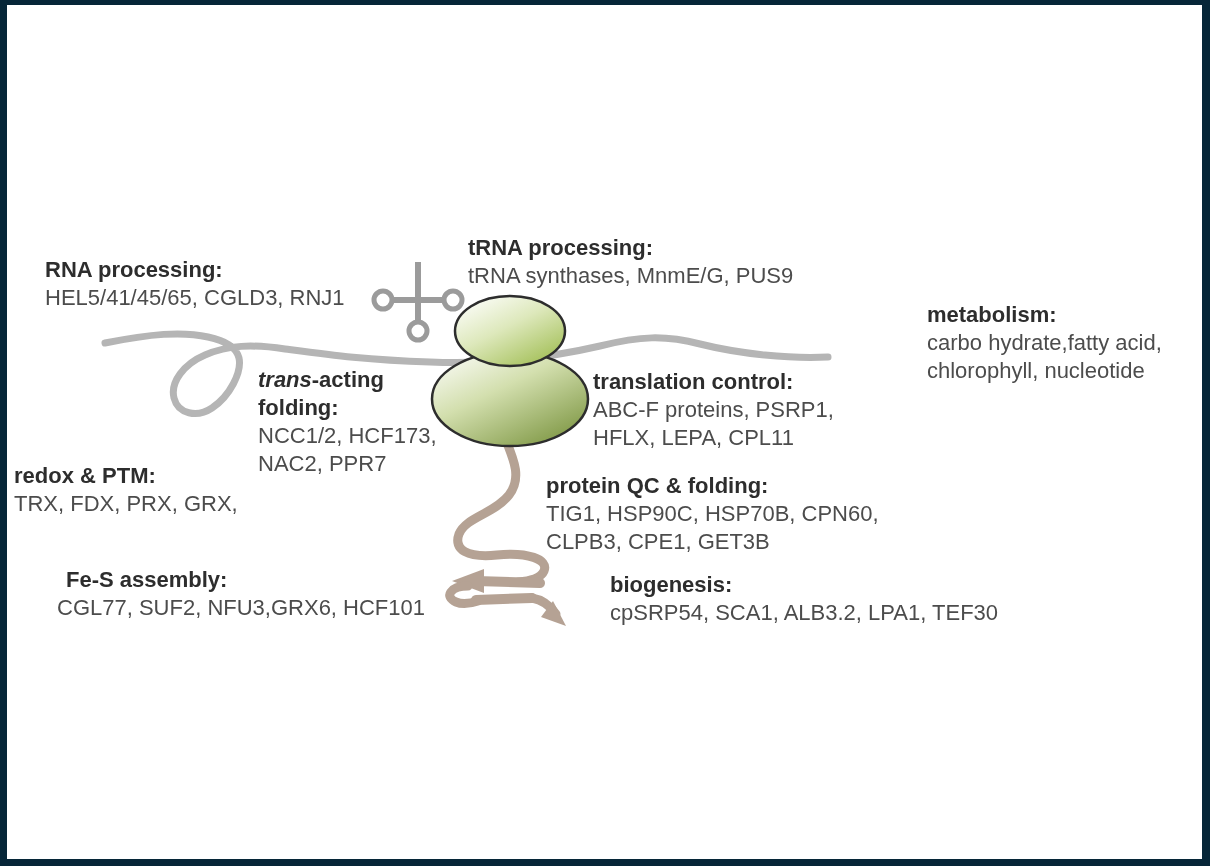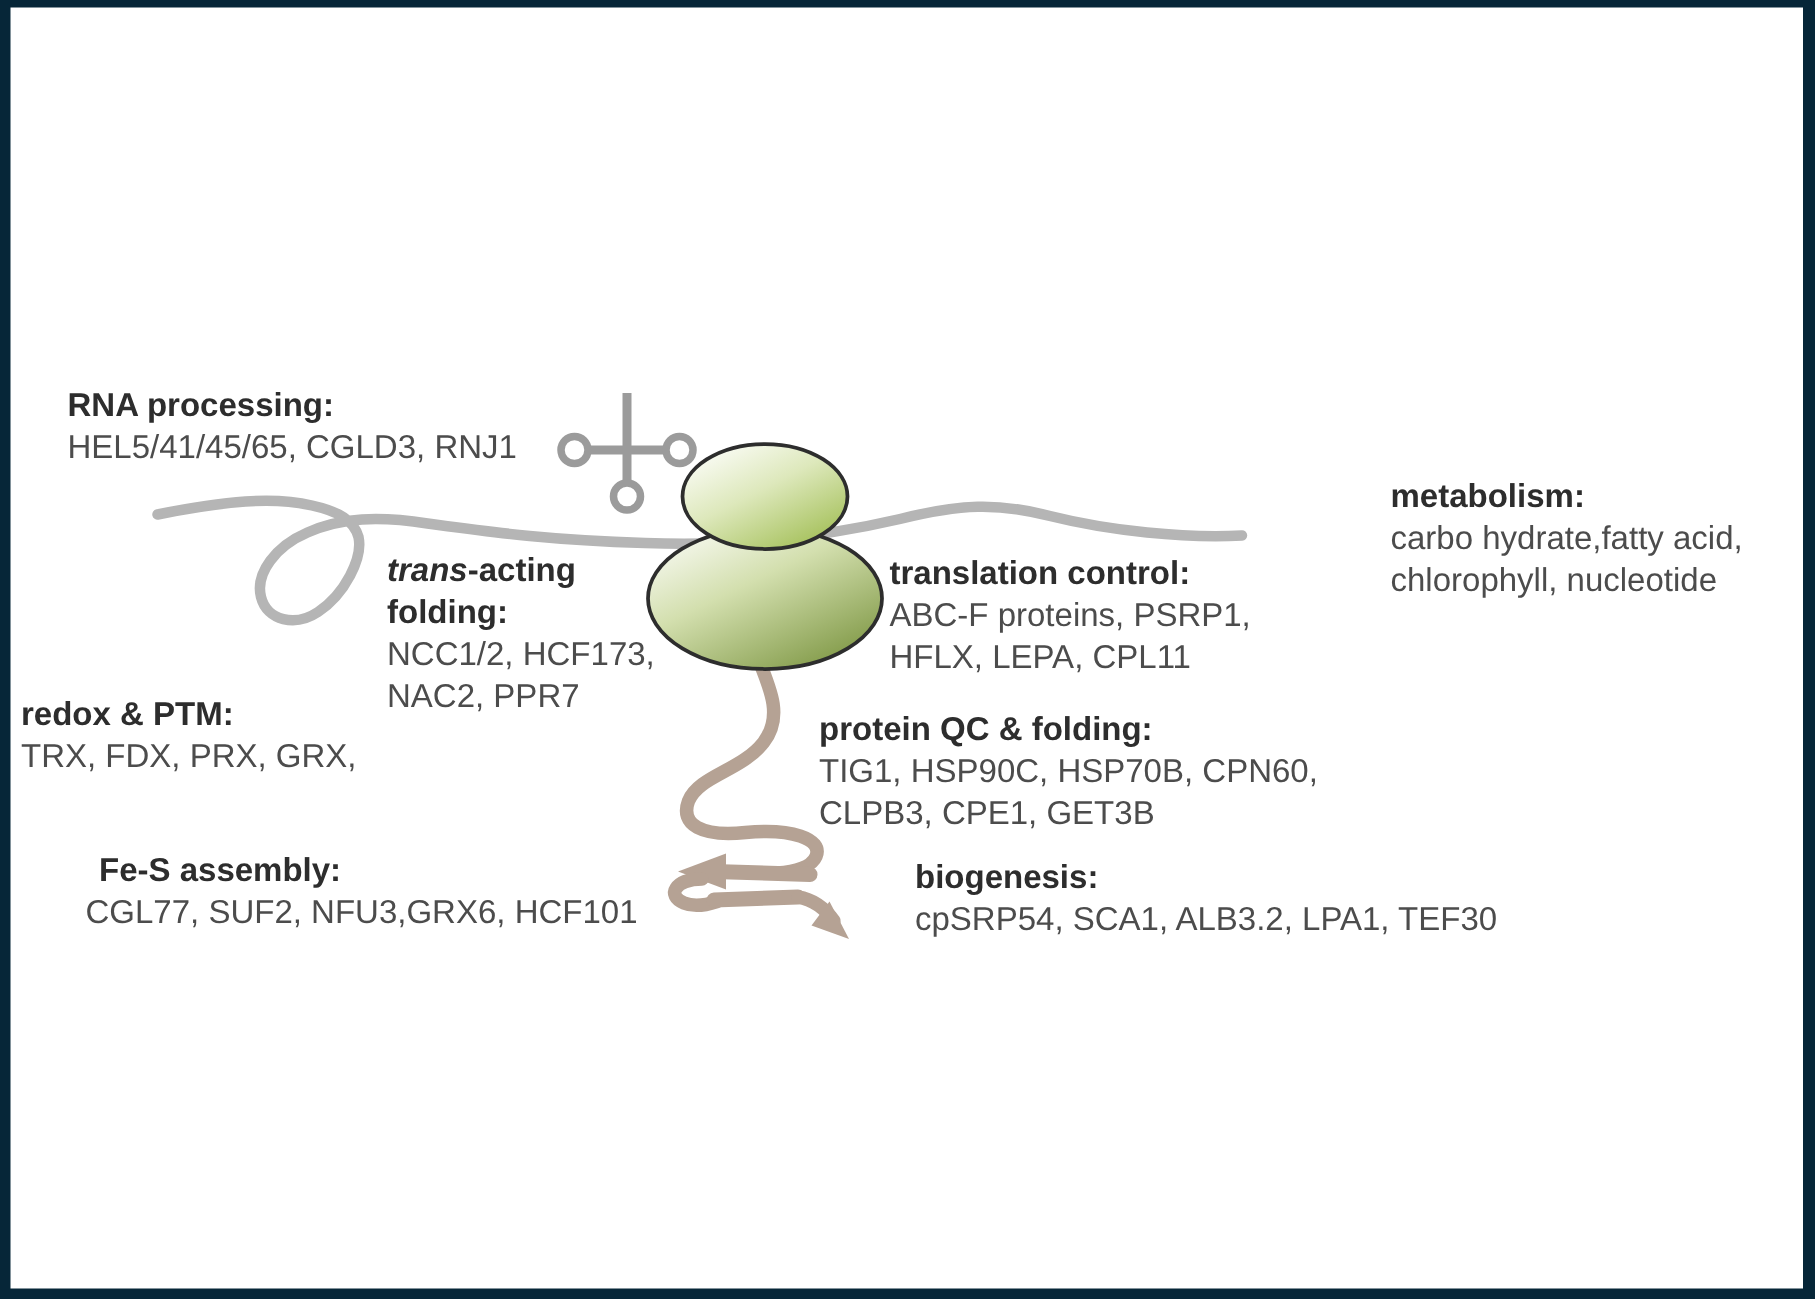--- a/index.html
+++ b/index.html
@@ -74,23 +74,25 @@
   <ellipse cx="510" cy="399" rx="78" ry="47" fill="url(#gLarge)" stroke="#2d2d2d" stroke-width="2.5"></ellipse>
   <ellipse cx="510" cy="331" rx="55" ry="35" fill="url(#gSmall)" stroke="#2d2d2d" stroke-width="2.5"></ellipse>
 </svg>
 
 <div class="label" style="left:45px;top:256px">
   <div class="title">RNA processing:</div>
   <div>HEL5/41/45/65, CGLD3, RNJ1</div>
 </div>
 
 <div class="label" style="left:468px;top:234px">
+  <div class="title">tRNA processing:</div>
+  <div>tRNA synthases, MnmE/G, PUS9</div>
 </div>
 
-<div class="label" style="left:927px;top:317px">
+<div class="label" style="left:927px;top:301px">
   <div class="title">metabolism:</div>
   <div>carbo hydrate,fatty acid,</div>
   <div>chlorophyll, nucleotide</div>
 </div>
 
 <div class="label" style="left:258px;top:366px">
   <div class="title"><span class="ital">trans</span><span>-acting</span></div>
   <div class="title">folding:</div>
   <div>NCC1/2, HCF173,</div>
   <div>NAC2, PPR7</div>

